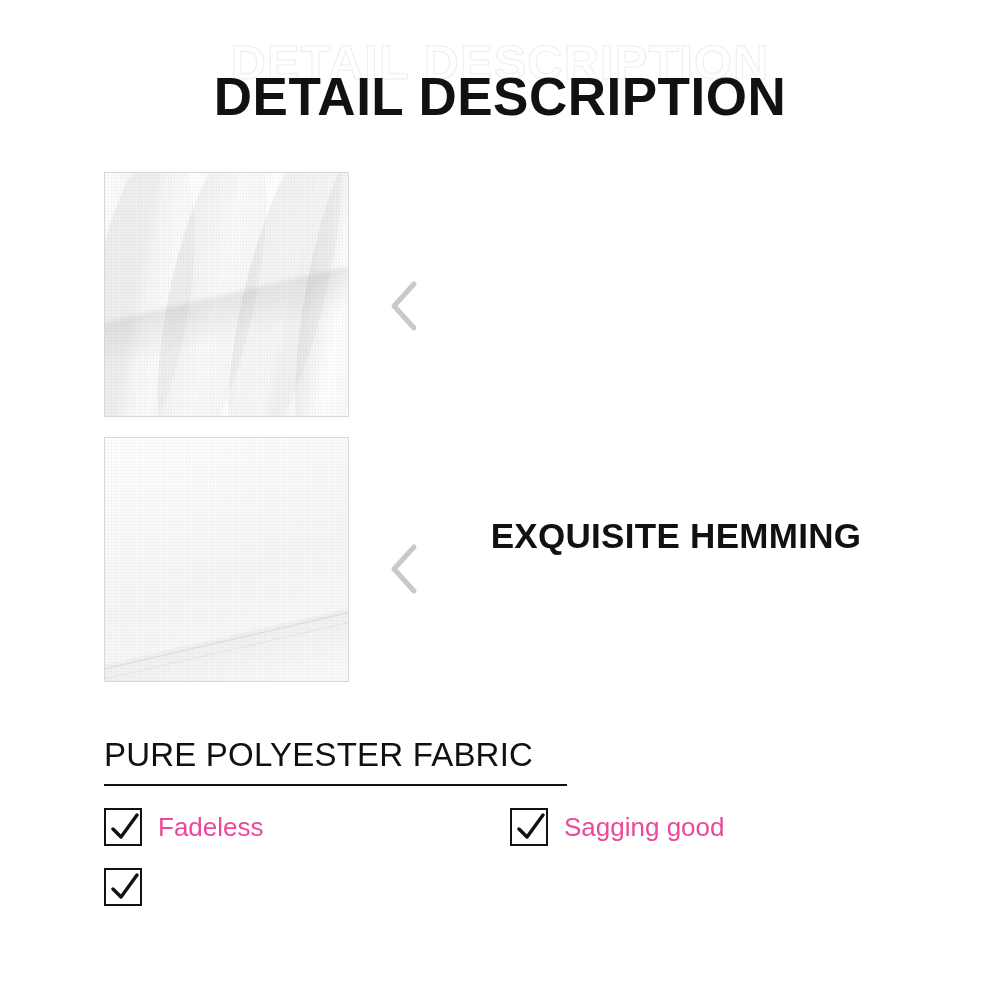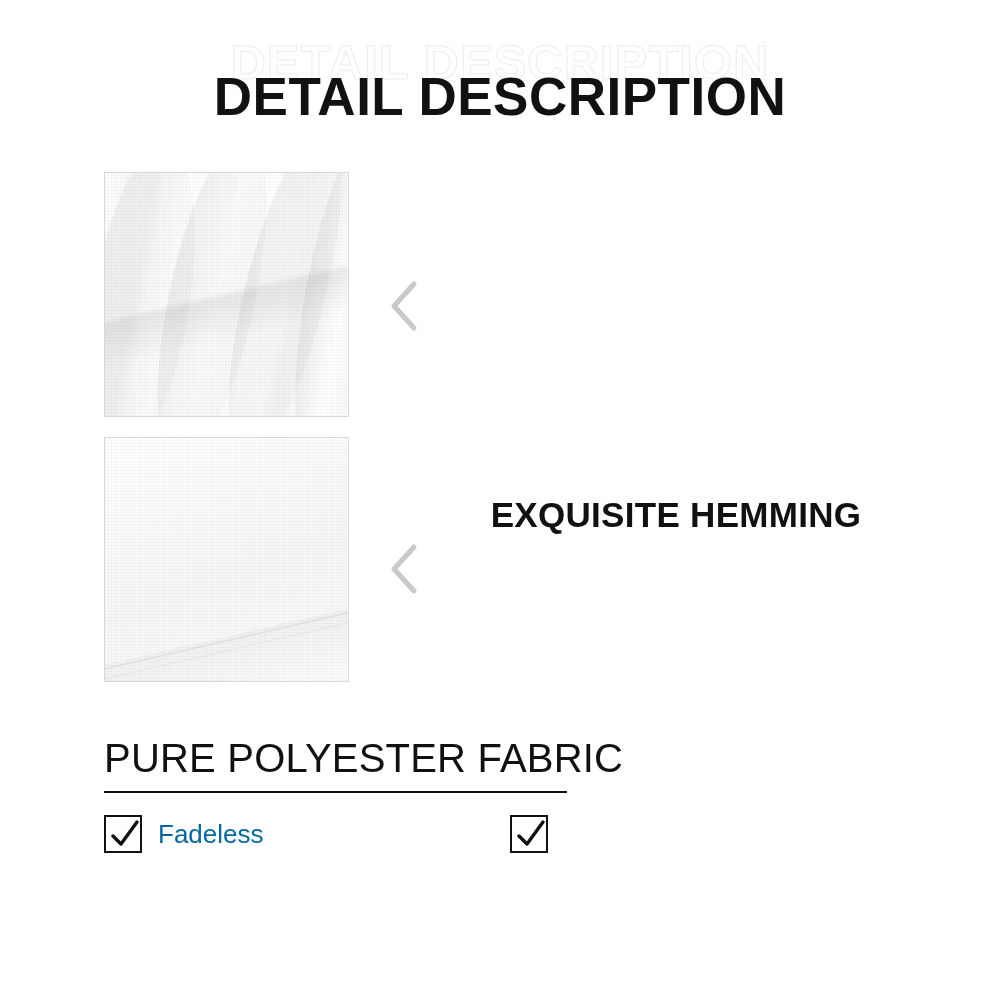--- a/index.html
+++ b/index.html
@@ -146,32 +146,32 @@
   .feature-body {
     margin-top: 18px;
     font-size: 21px;
     line-height: 1.55;
     color: #2b2b2b;
   }
 
   .feature-1 .chevron { margin-top: 108px; }
   .feature-1 .feature-text { margin-top: 48px; }
   .feature-2 .chevron { margin-top: 106px; }
-  .feature-2 .feature-text { margin-top: 58px; }
+  .feature-2 .feature-text { margin-top: 79px; }
   .feature-2 .feature-head { font-size: 35px; }
 
   
   .spec {
     position: absolute;
     top: 736px;
     left: 104px;
     width: 800px;
   }
   .spec-title {
-    font-size: 40px;
+    font-size: 33px;
     font-weight: 400;
     color: #111111;
     letter-spacing: 0.2px;
   }
   .spec-rule {
     margin-top: 10px;
     width: 463px;
     height: 2px;
     background: #111111;
   }
@@ -189,21 +189,21 @@
     width: 38px;
     height: 38px;
     border: 2px solid #111111;
     position: relative;
     flex: 0 0 auto;
   }
   .checkbox svg { position: absolute; left: 4px; top: 3px; }
   .check-label {
     margin-left: 16px;
     font-size: 26px;
-    color: #0369a1;
+    color: #ec4899;
   }
 </style>
 </head>
 <body>
 
 <div class="page">
 
   <div class="ghost-title">DETAIL DESCRIPTION</div>
   <h1 class="main-title">DETAIL DESCRIPTION</h1>
 
@@ -251,26 +251,34 @@
 
       <div class="check-item">
         <div class="checkbox">
           <svg width="30" height="30" viewBox="0 0 30 30" aria-hidden="true">
             <polyline points="3,16 11,24 27,2" fill="none" stroke="#111111" stroke-width="3.4" stroke-linecap="round" stroke-linejoin="round"></polyline>
           </svg>
         </div>
         <div class="check-label">Fadeless</div>
       </div>
 
-
       <div class="check-item">
         <div class="checkbox">
           <svg width="30" height="30" viewBox="0 0 30 30" aria-hidden="true">
             <polyline points="3,16 11,24 27,2" fill="none" stroke="#111111" stroke-width="3.4" stroke-linecap="round" stroke-linejoin="round"></polyline>
           </svg>
         </div>
+        <div class="check-label">Sagging good</div>
+      </div>
+
+      <div class="check-item">
+        <div class="checkbox">
+          <svg width="30" height="30" viewBox="0 0 30 30" aria-hidden="true">
+            <polyline points="3,16 11,24 27,2" fill="none" stroke="#111111" stroke-width="3.4" stroke-linecap="round" stroke-linejoin="round"></polyline>
+          </svg>
+        </div>
       </div>
 
 
     </div>
   </div>
 
 </div>
 
 </body></html>

